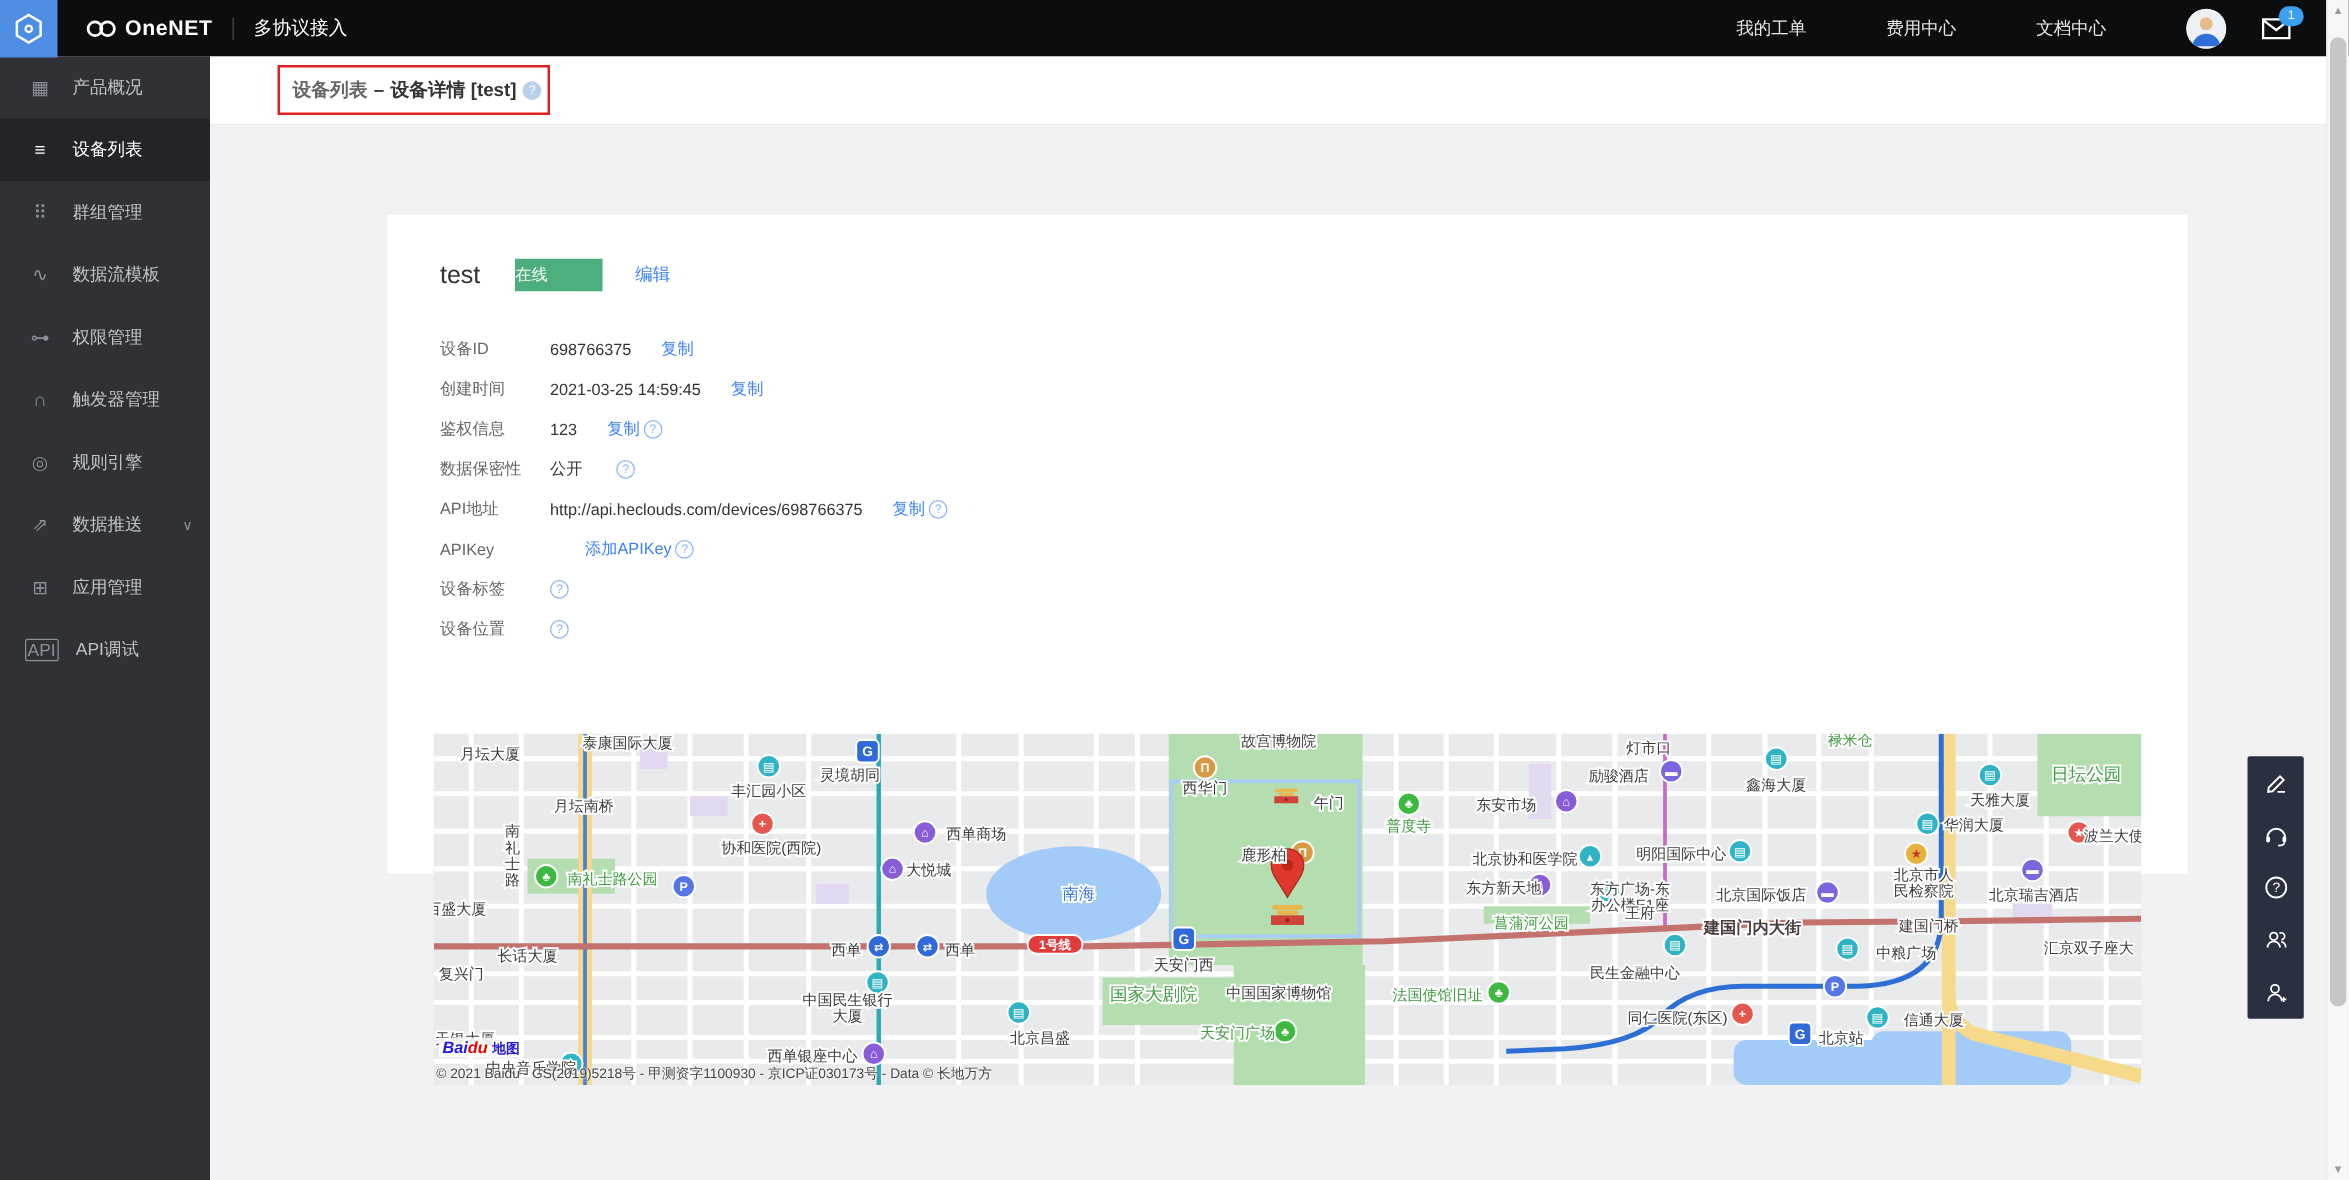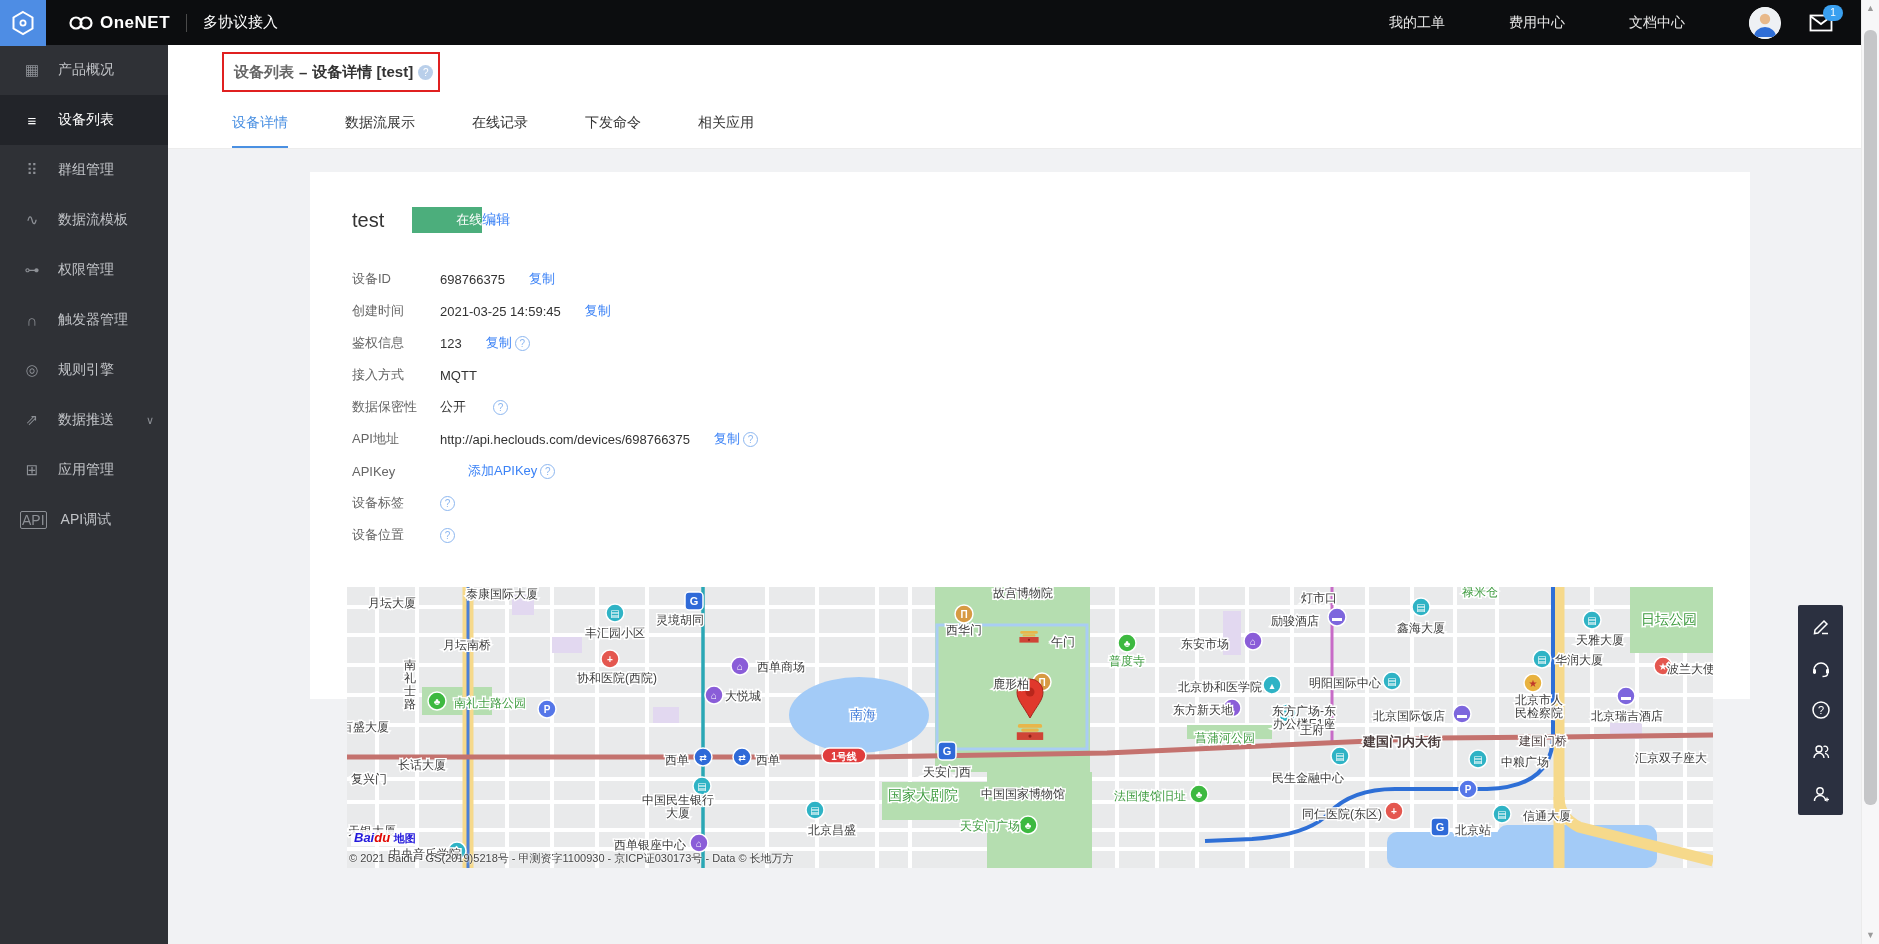--- a/index.html
+++ b/index.html
@@ -32,21 +32,21 @@
   .crumb-sep{color:#333;font-size:15px;font-weight:bold;margin:0 5px;}
   .crumb-cur{color:#333;font-size:15px;font-weight:bold;}
   .crumb-q{display:inline-block;width:15px;height:15px;border-radius:50%;background:#b9cfea;color:#fff;font-size:10px;line-height:15px;text-align:center;margin-left:5px;cursor:pointer;}
   .tabsbar{position:absolute;left:0;top:54px;right:0;height:49px;background:#fff;border-bottom:1px solid #ececec;display:flex;align-items:stretch;padding-left:64px;}
   .tab{display:flex;align-items:center;font-size:14px;color:#333;margin-right:57px;cursor:pointer;border-bottom:2px solid transparent;box-sizing:border-box;}
   .tab.active{color:#4a90e2;border-bottom-color:#4a90e2;}
   .content{position:absolute;left:0;top:103px;right:0;bottom:0;overflow:hidden;}
   .card{position:absolute;left:142px;top:24px;width:1440px;height:527px;background:#fff;}
   .title-row{position:absolute;left:42px;top:35px;display:flex;align-items:center;}
   .dev-name{font-size:20px;color:#333;margin:0 28px 0 0;font-weight:normal;}
-  .status-badge{background:#4cae7c;color:#fff;font-size:13px;width:70px;height:26px;line-height:26px;text-align:right;}
+  .status-badge{background:#4cae7c;color:#fff;font-size:13px;width:70px;height:26px;line-height:26px;text-align:left;margin-right:26px;}
   .link{color:#3b82f6;font-size:13px;text-decoration:none;cursor:pointer;}
   .edit-link{font-size:14px;}
   .fields{position:absolute;left:42px;top:91px;}
   .frow{height:32px;display:flex;align-items:center;font-size:13px;}
   .flabel{width:88px;color:#666;flex:0 0 auto;}
   .fvalue{color:#333;margin-right:24px;}
   .fvalue:empty{margin-right:28px;}
   .helpq{display:inline-block;width:15px;height:15px;border-radius:50%;border:1px solid #8db7f0;color:#8db7f0;font-size:10px;line-height:14px;text-align:center;margin-left:3px;cursor:pointer;box-sizing:border-box;}
   
   .map{position:absolute;left:37px;top:415px;width:1366px;height:281px;background:#e9eaeb;overflow:hidden;cursor:grab;}
@@ -150,27 +150,20 @@
 
 <div class="main">
   <div class="crumbbar">
     <div class="redbox">
       <span class="crumb-parent">设备列表</span>
       <span class="crumb-sep">–</span>
       <span class="crumb-cur">设备详情 [test]</span>
       <span class="crumb-q">?</span>
     </div>
   </div>
-  <div class="tabsbar" id="tabsbar">
-      <div class="tab active">设备详情</div>
-      <div class="tab">数据流展示</div>
-      <div class="tab">在线记录</div>
-      <div class="tab">下发命令</div>
-      <div class="tab">相关应用</div>
-    </div>
   <div class="content">
     <div class="card">
       <div class="title-row">
         <h1 class="dev-name">test</h1>
         <span class="status-badge">在线</span>
         <a class="link edit-link">编辑</a>
       </div>
       <div class="fields" id="fields">
           <div class="frow">
             <span class="flabel">设备ID</span>
@@ -180,24 +173,20 @@
           <div class="frow">
             <span class="flabel">创建时间</span>
             <span class="fvalue">2021-03-25 14:59:45</span>
             <a class="link">复制</a>
           </div>
           <div class="frow">
             <span class="flabel">鉴权信息</span>
             <span class="fvalue">123</span>
             <a class="link">复制</a>
             <span class="helpq">?</span>
-          </div>
-          <div class="frow">
-            <span class="flabel">接入方式</span>
-            <span class="fvalue">MQTT</span>
           </div>
           <div class="frow">
             <span class="flabel">数据保密性</span>
             <span class="fvalue">公开</span>
             <span class="helpq">?</span>
           </div>
           <div class="frow">
             <span class="flabel">API地址</span>
             <span class="fvalue">http://api.heclouds.com/devices/698766375</span>
             <a class="link">复制</a>

